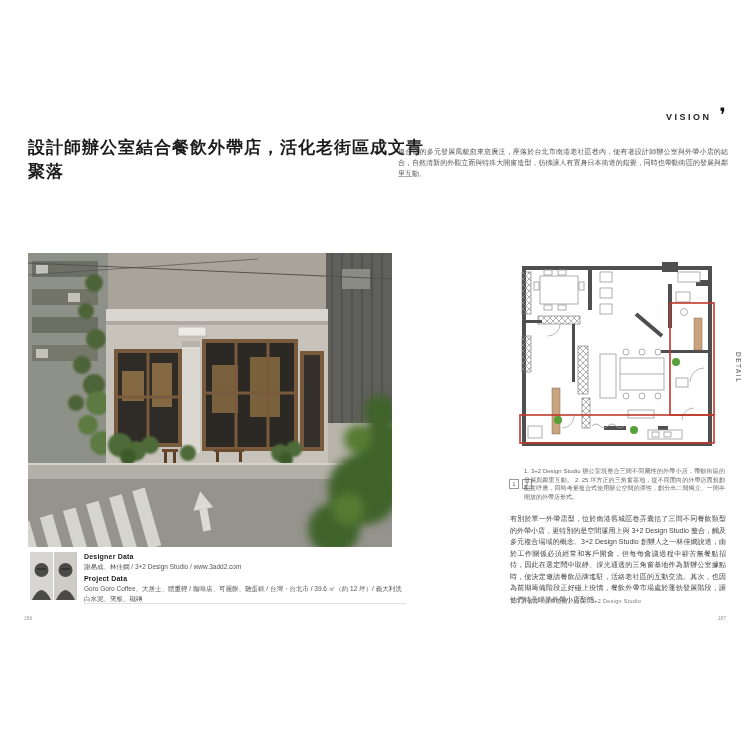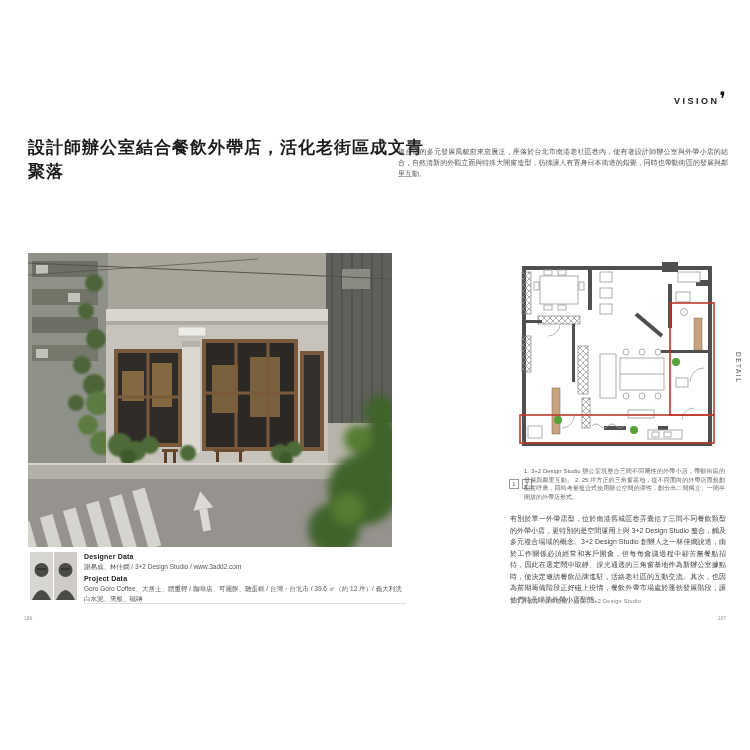--- a/index.html
+++ b/index.html
@@ -6,21 +6,21 @@
   #canvas{
     position:relative;width:750px;height:750px;background:#ffffff;
     font-family:"Liberation Sans","DejaVu Sans",sans-serif;color:#3a3a3a;overflow:hidden;
   }
   
   .title{
     position:absolute;left:28px;top:136px;width:400px;
     font-size:17px;font-weight:bold;color:#1c1c1c;letter-spacing:1px;line-height:24px;
   }
   .vision{
-    position:absolute;right:24px;top:96px;display:flex;align-items:center;gap:0;margin-left:28px;
+    position:absolute;right:24px;top:112px;display:flex;align-items:center;gap:8px;margin-left:28px;
   }
   .vision-label{font-size:9px;letter-spacing:2.5px;font-weight:bold;color:#222;}
   .vision-icon{font-size:20px;line-height:10px;color:#111;transform:translateY(-2px);}
   .intro{
     position:absolute;left:398px;top:146px;width:330px;
     font-size:7px;line-height:11px;color:#555;text-align:justify;
   }
   .detail-tab{
     position:absolute;right:8px;top:352px;
     writing-mode:vertical-rl;font-size:6.5px;letter-spacing:1.5px;color:#555;

